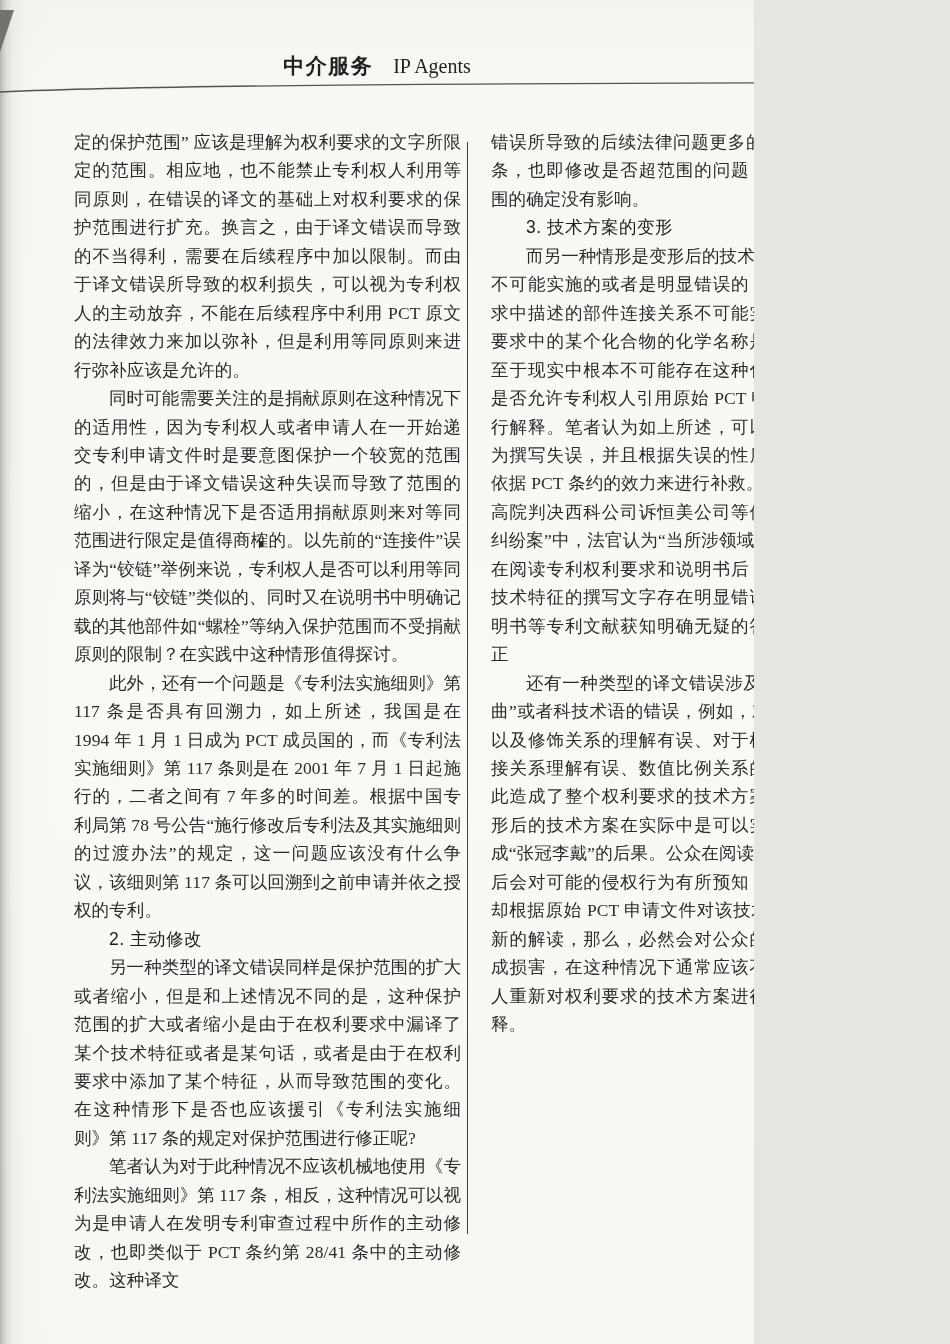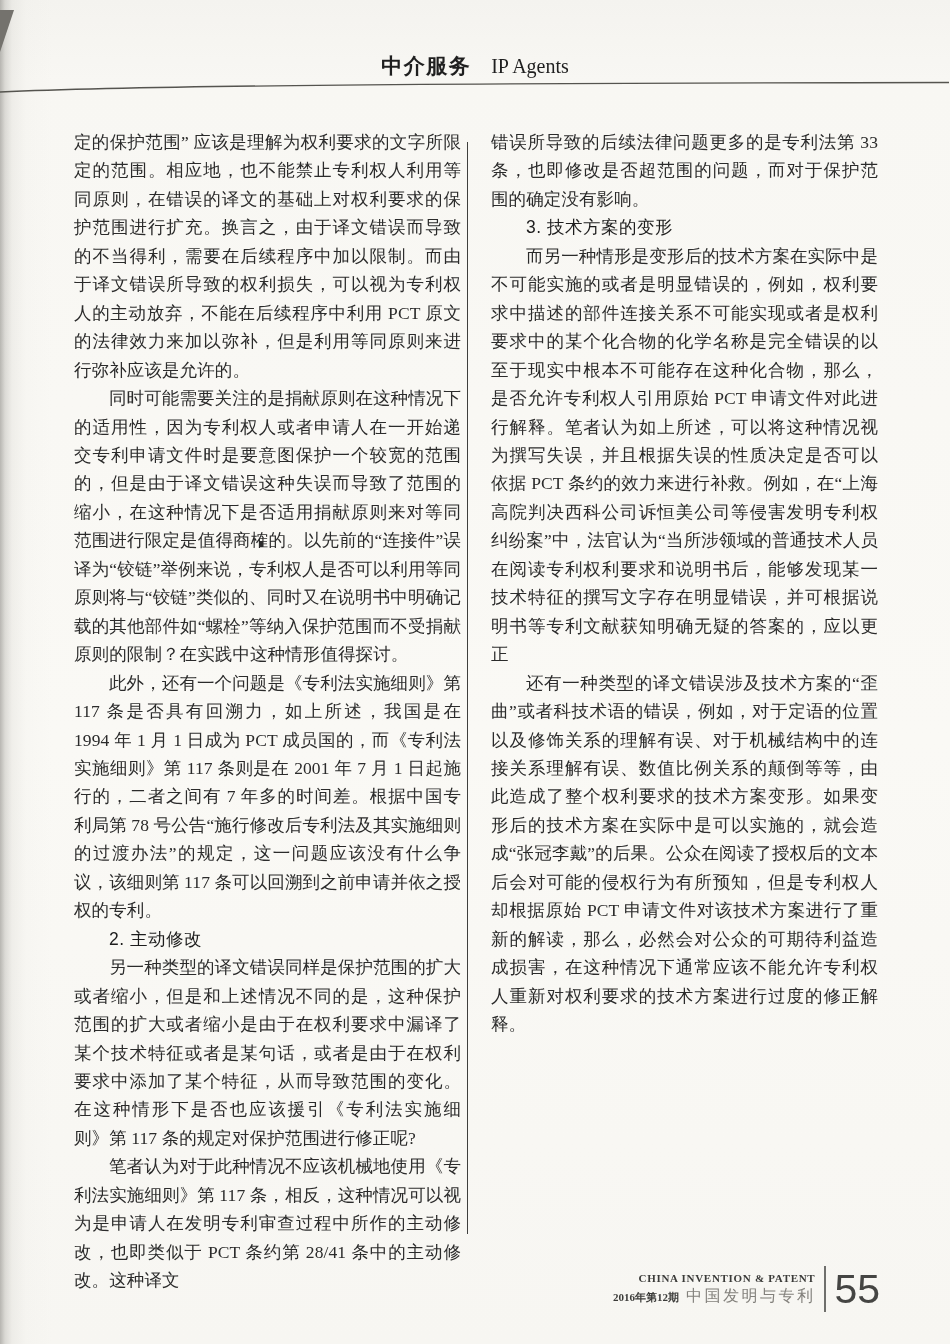--- a/index.html
+++ b/index.html
@@ -3,21 +3,21 @@
 <meta charset="utf-8">
 <style>
   html, body { margin: 0; padding: 0; }
   body {
     width: 950px; height: 1344px;
     font-family: "Liberation Serif", "DejaVu Serif", serif;
     background: #e6e5e1;
   }
   .page {
     position: relative;
-    width: 950px; height: 1344px;
+    width: 754px; height: 1344px;
     overflow: hidden;
     background:
       linear-gradient(90deg, rgba(104,102,97,0.45) 0px, rgba(150,148,142,0.30) 5px,
         rgba(198,196,190,0.20) 12px, rgba(228,227,222,0.10) 26px, rgba(0,0,0,0) 52px),
       linear-gradient(180deg, #f4f3ef 0%, #f8f7f3 6%, #faf9f5 55%, #f7f6f2 100%);
   }
   .corner-wedge {
     position: absolute; top: 10px; left: 0;
     width: 14px; height: 42px;
     background: #74726d;
@@ -108,24 +108,14 @@
 
   <div class="divider"></div>
 
   <div class="col col-right">
     <p class="noindent">错误所导致的后续法律问题更多的是专利法第 33 条，也即修改是否超范围的问题，而对于保护范围的确定没有影响。</p>
     <h3>3. 技术方案的变形</h3>
     <p>而另一种情形是变形后的技术方案在实际中是不可能实施的或者是明显错误的，例如，权利要求中描述的部件连接关系不可能实现或者是权利要求中的某个化合物的化学名称是完全错误的以至于现实中根本不可能存在这种化合物，那么，是否允许专利权人引用原始 PCT 申请文件对此进行解释。笔者认为如上所述，可以将这种情况视为撰写失误，并且根据失误的性质决定是否可以依据 PCT 条约的效力来进行补救。例如，在“上海高院判决西科公司诉恒美公司等侵害发明专利权纠纷案”中，法官认为“当所涉领域的普通技术人员在阅读专利权利要求和说明书后，能够发现某一技术特征的撰写文字存在明显错误，并可根据说明书等专利文献获知明确无疑的答案的，应以更正</p>
     <p>还有一种类型的译文错误涉及技术方案的“歪曲”或者科技术语的错误，例如，对于定语的位置以及修饰关系的理解有误、对于机械结构中的连接关系理解有误、数值比例关系的颠倒等等，由此造成了整个权利要求的技术方案变形。如果变形后的技术方案在实际中是可以实施的，就会造成“张冠李戴”的后果。公众在阅读了授权后的文本后会对可能的侵权行为有所预知，但是专利权人却根据原始 PCT 申请文件对该技术方案进行了重新的解读，那么，必然会对公众的可期待利益造成损害，在这种情况下通常应该不能允许专利权人重新对权利要求的技术方案进行过度的修正解释。</p>
   </div>
 
-  <footer class="footer">
-    <div class="f-text">
-      <div class="f-en">CHINA INVENTION &amp; PATENT</div>
-      <div class="f-cn">
-        <span class="f-issue">2016年第12期</span><span class="f-name">中国发明与专利</span>
-      </div>
-    </div>
-    <div class="f-bar"></div>
-    <div class="f-page">55</div>
-  </footer>
 
 </div>
 
 </body></html>

